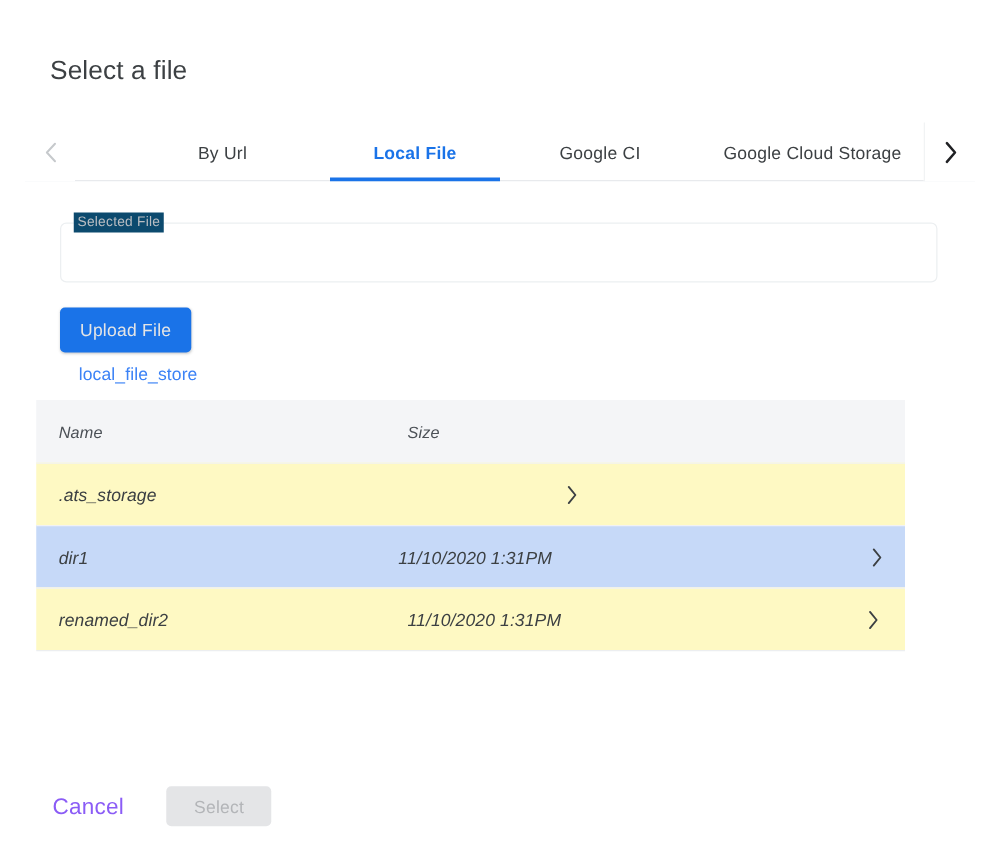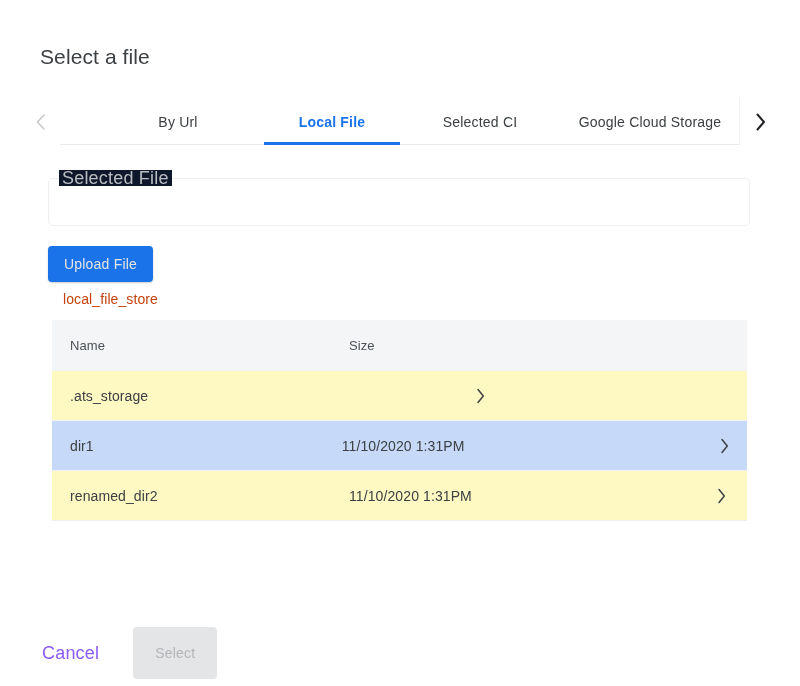--- a/index.html
+++ b/index.html
@@ -116,23 +116,23 @@
     border: 1px solid #eceff1;
     border-radius: 5px;
     box-sizing: border-box;
     background: #ffffff;
   }
   .field-notch {
     position: absolute;
     left: 11px;
     top: -8px;
     height: 16px;
-    background: #0f172a;
+    background: #0c4a6e;
     padding: 0 3px;
-    font-size: 18px;
+    font-size: 11px;
     color: #b9bdc2;
     line-height: 16px;
     letter-spacing: 0.2px;
   }
   .field-input {
     position: absolute;
     left: 14px;
     top: 10px;
     width: 670px;
     height: 28px;
@@ -165,31 +165,32 @@
     box-shadow: 0 1px 2px rgba(60,64,67,0.25);
     letter-spacing: 0.2px;
   }
 
   
   .breadcrumb {
     position: absolute;
     left: 63px;
     top: 291px;
     font-size: 14px;
-    color: #c2410c;
+    color: #3b82f6;
     cursor: pointer;
     letter-spacing: 0.1px;
   }
 
   
   .table {
     position: absolute;
-    left: 52px;
+    left: 29px;
     top: 320px;
     width: 695px;
+    font-style: italic;
   }
   .thead {
     display: flex;
     align-items: center;
     height: 50px;
     background: #f4f5f7;
   }
   .th {
     font-size: 13px;
     color: #4b5056;
@@ -235,21 +236,21 @@
     background: transparent;
     border: 0;
     border-radius: 4px;
     color: #8b5cf6;
     font-size: 18px;
     font-family: Liberation Sans, sans-serif;
     cursor: pointer;
     letter-spacing: 0.2px;
   }
   .btn-select {
-    height: 52px;
+    height: 32px;
     margin-left: 22px;
     padding: 0 22px;
     background: #e4e5e7;
     border: 0;
     border-radius: 4px;
     color: #b3b5b8;
     font-size: 14px;
     font-family: "Liberation Sans", sans-serif;
     cursor: default;
     letter-spacing: 0.2px;
@@ -275,21 +276,21 @@
 
     <div id="tabs-container">
         <div class="tab" style="left: 72px; width: 172px;">
           <span>By Url</span>
         </div>
         <div class="tab active" style="left: 244px; width: 136px;">
           <span>Local File</span>
           <span class="tab-underline"></span>
         </div>
         <div class="tab" style="left: 380px; width: 160px;">
-          <span>Selected CI</span>
+          <span>Google CI</span>
         </div>
         <div class="tab" style="left: 540px; width: 180px;">
           <span>Google Cloud Storage</span>
         </div>
       </div>
 
     <div class="tab-nav right">
       <span>
         <svg width="13" height="22" viewBox="0 0 13 22">
           <path d="M3.5 3.5 L10 11 L3.5 18.5" fill="none" stroke="#202124" stroke-width="2" stroke-linecap="round" stroke-linejoin="round"></path>

